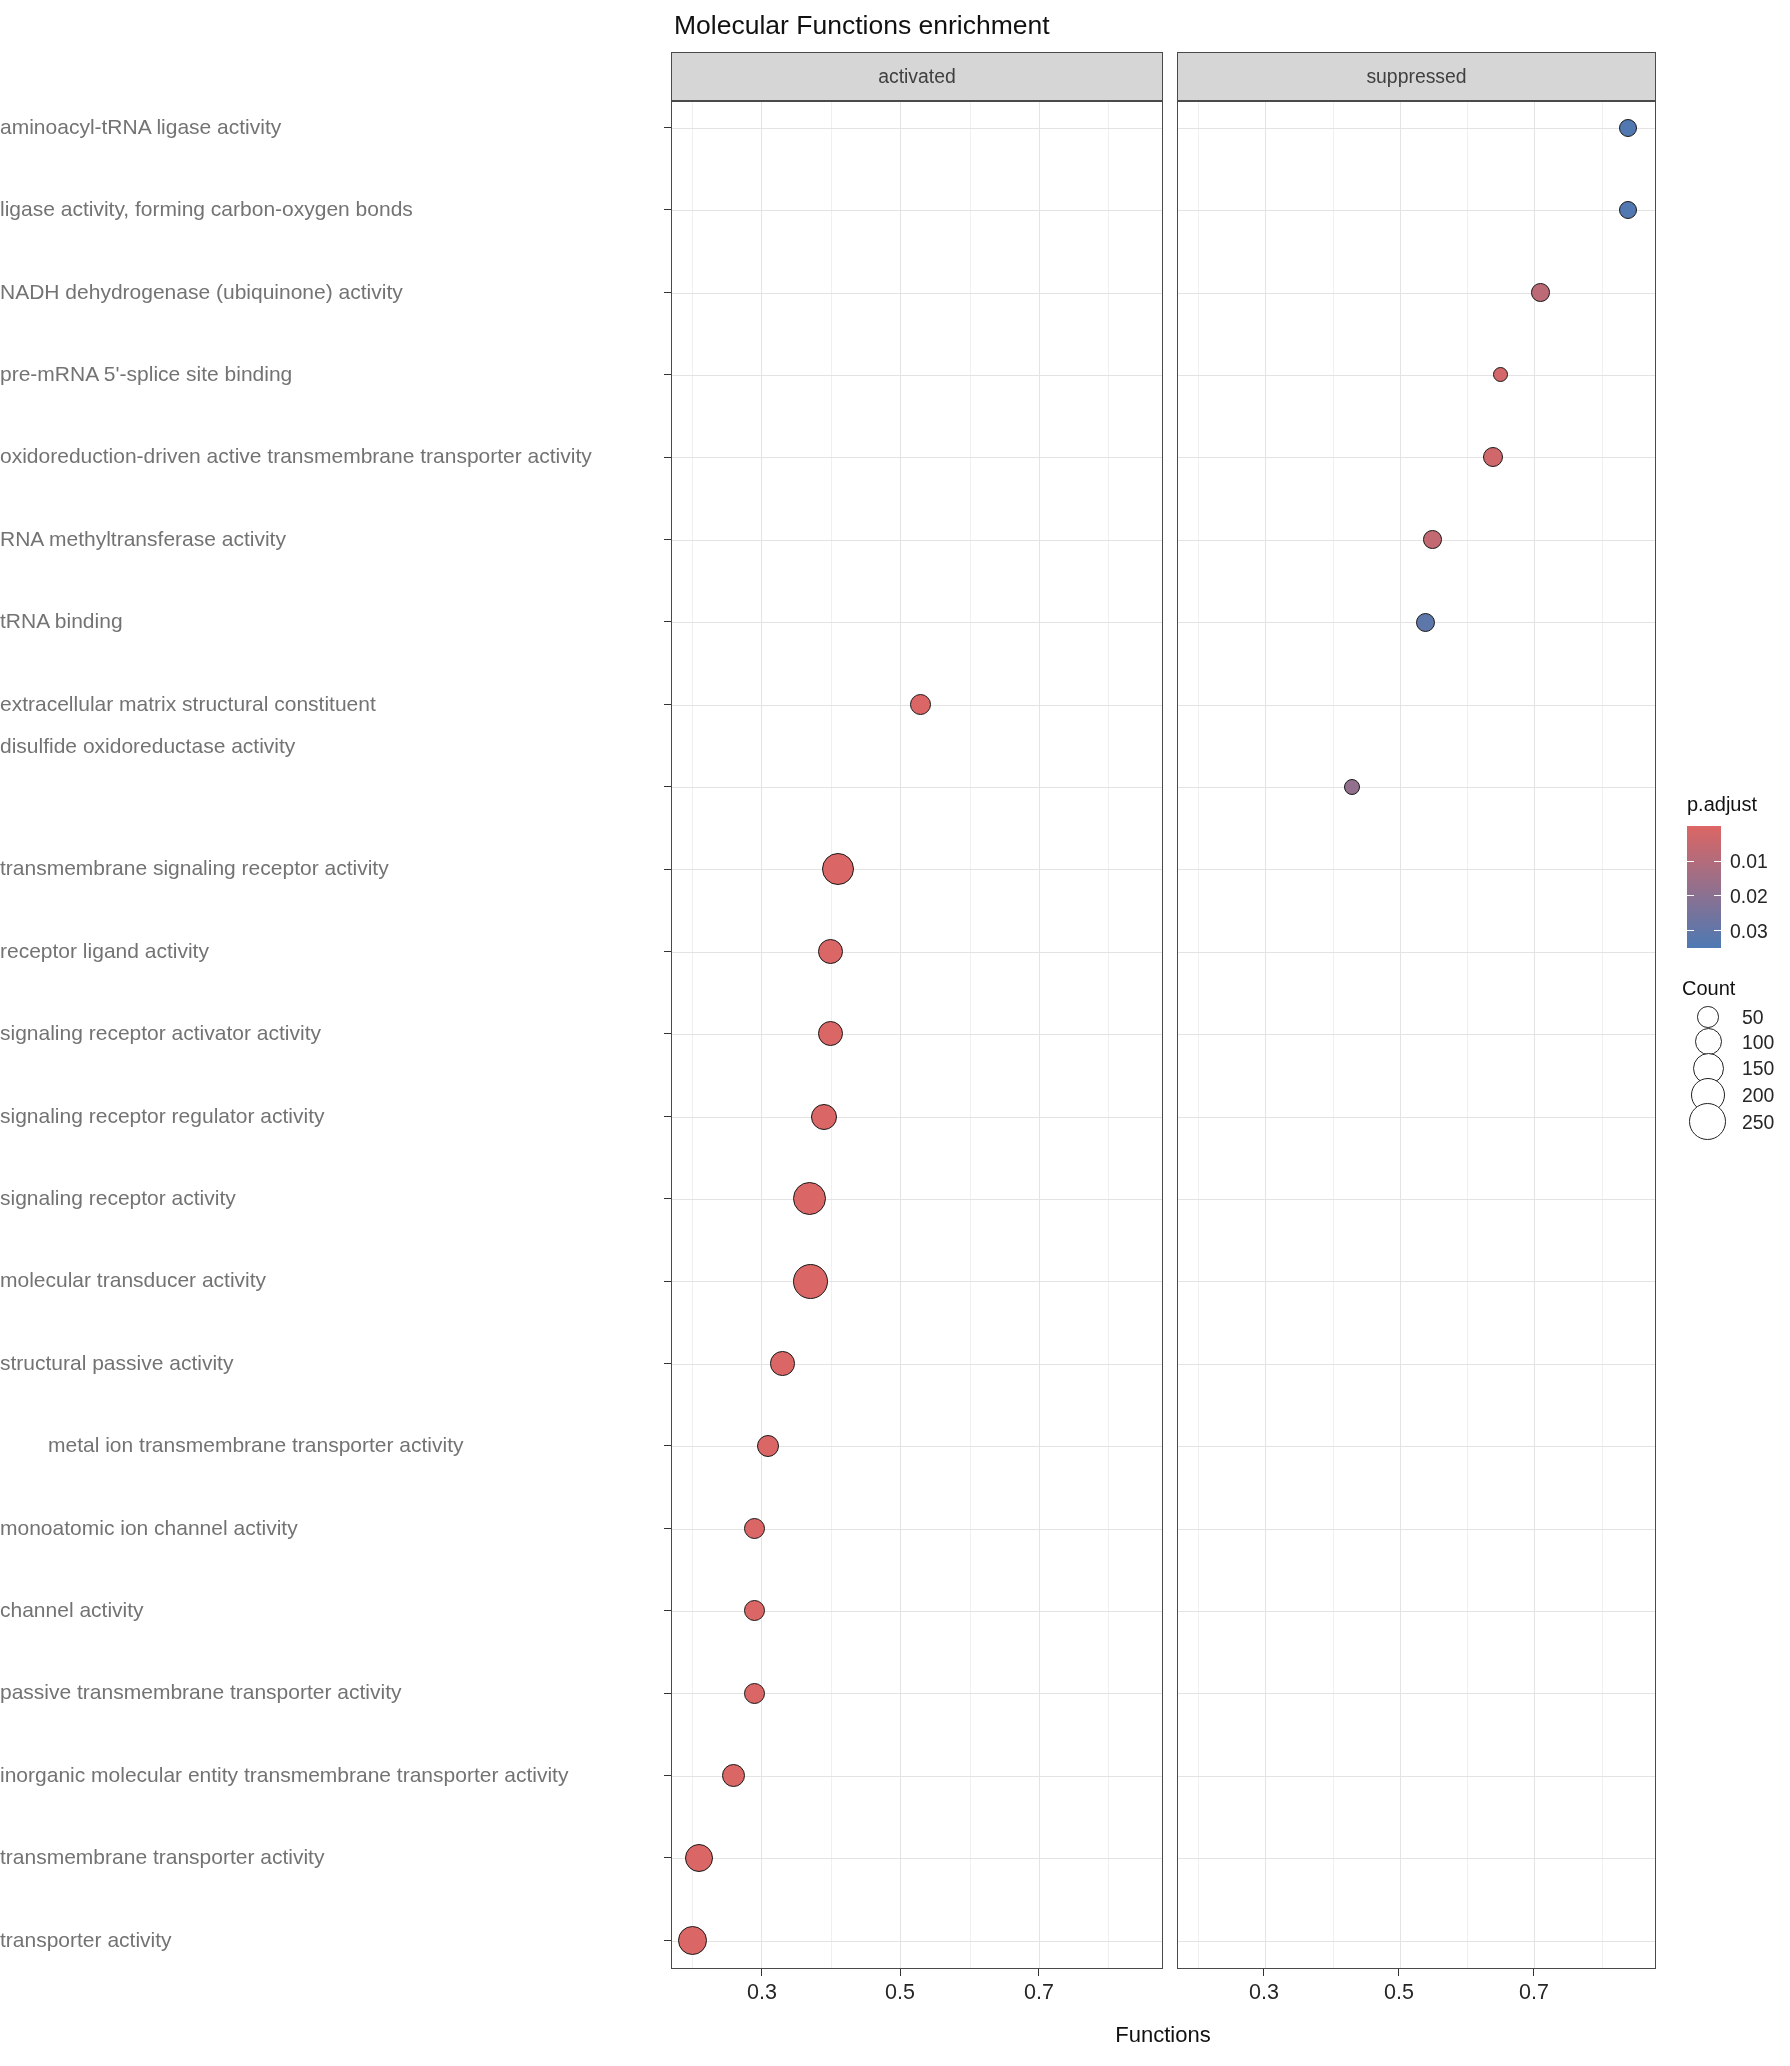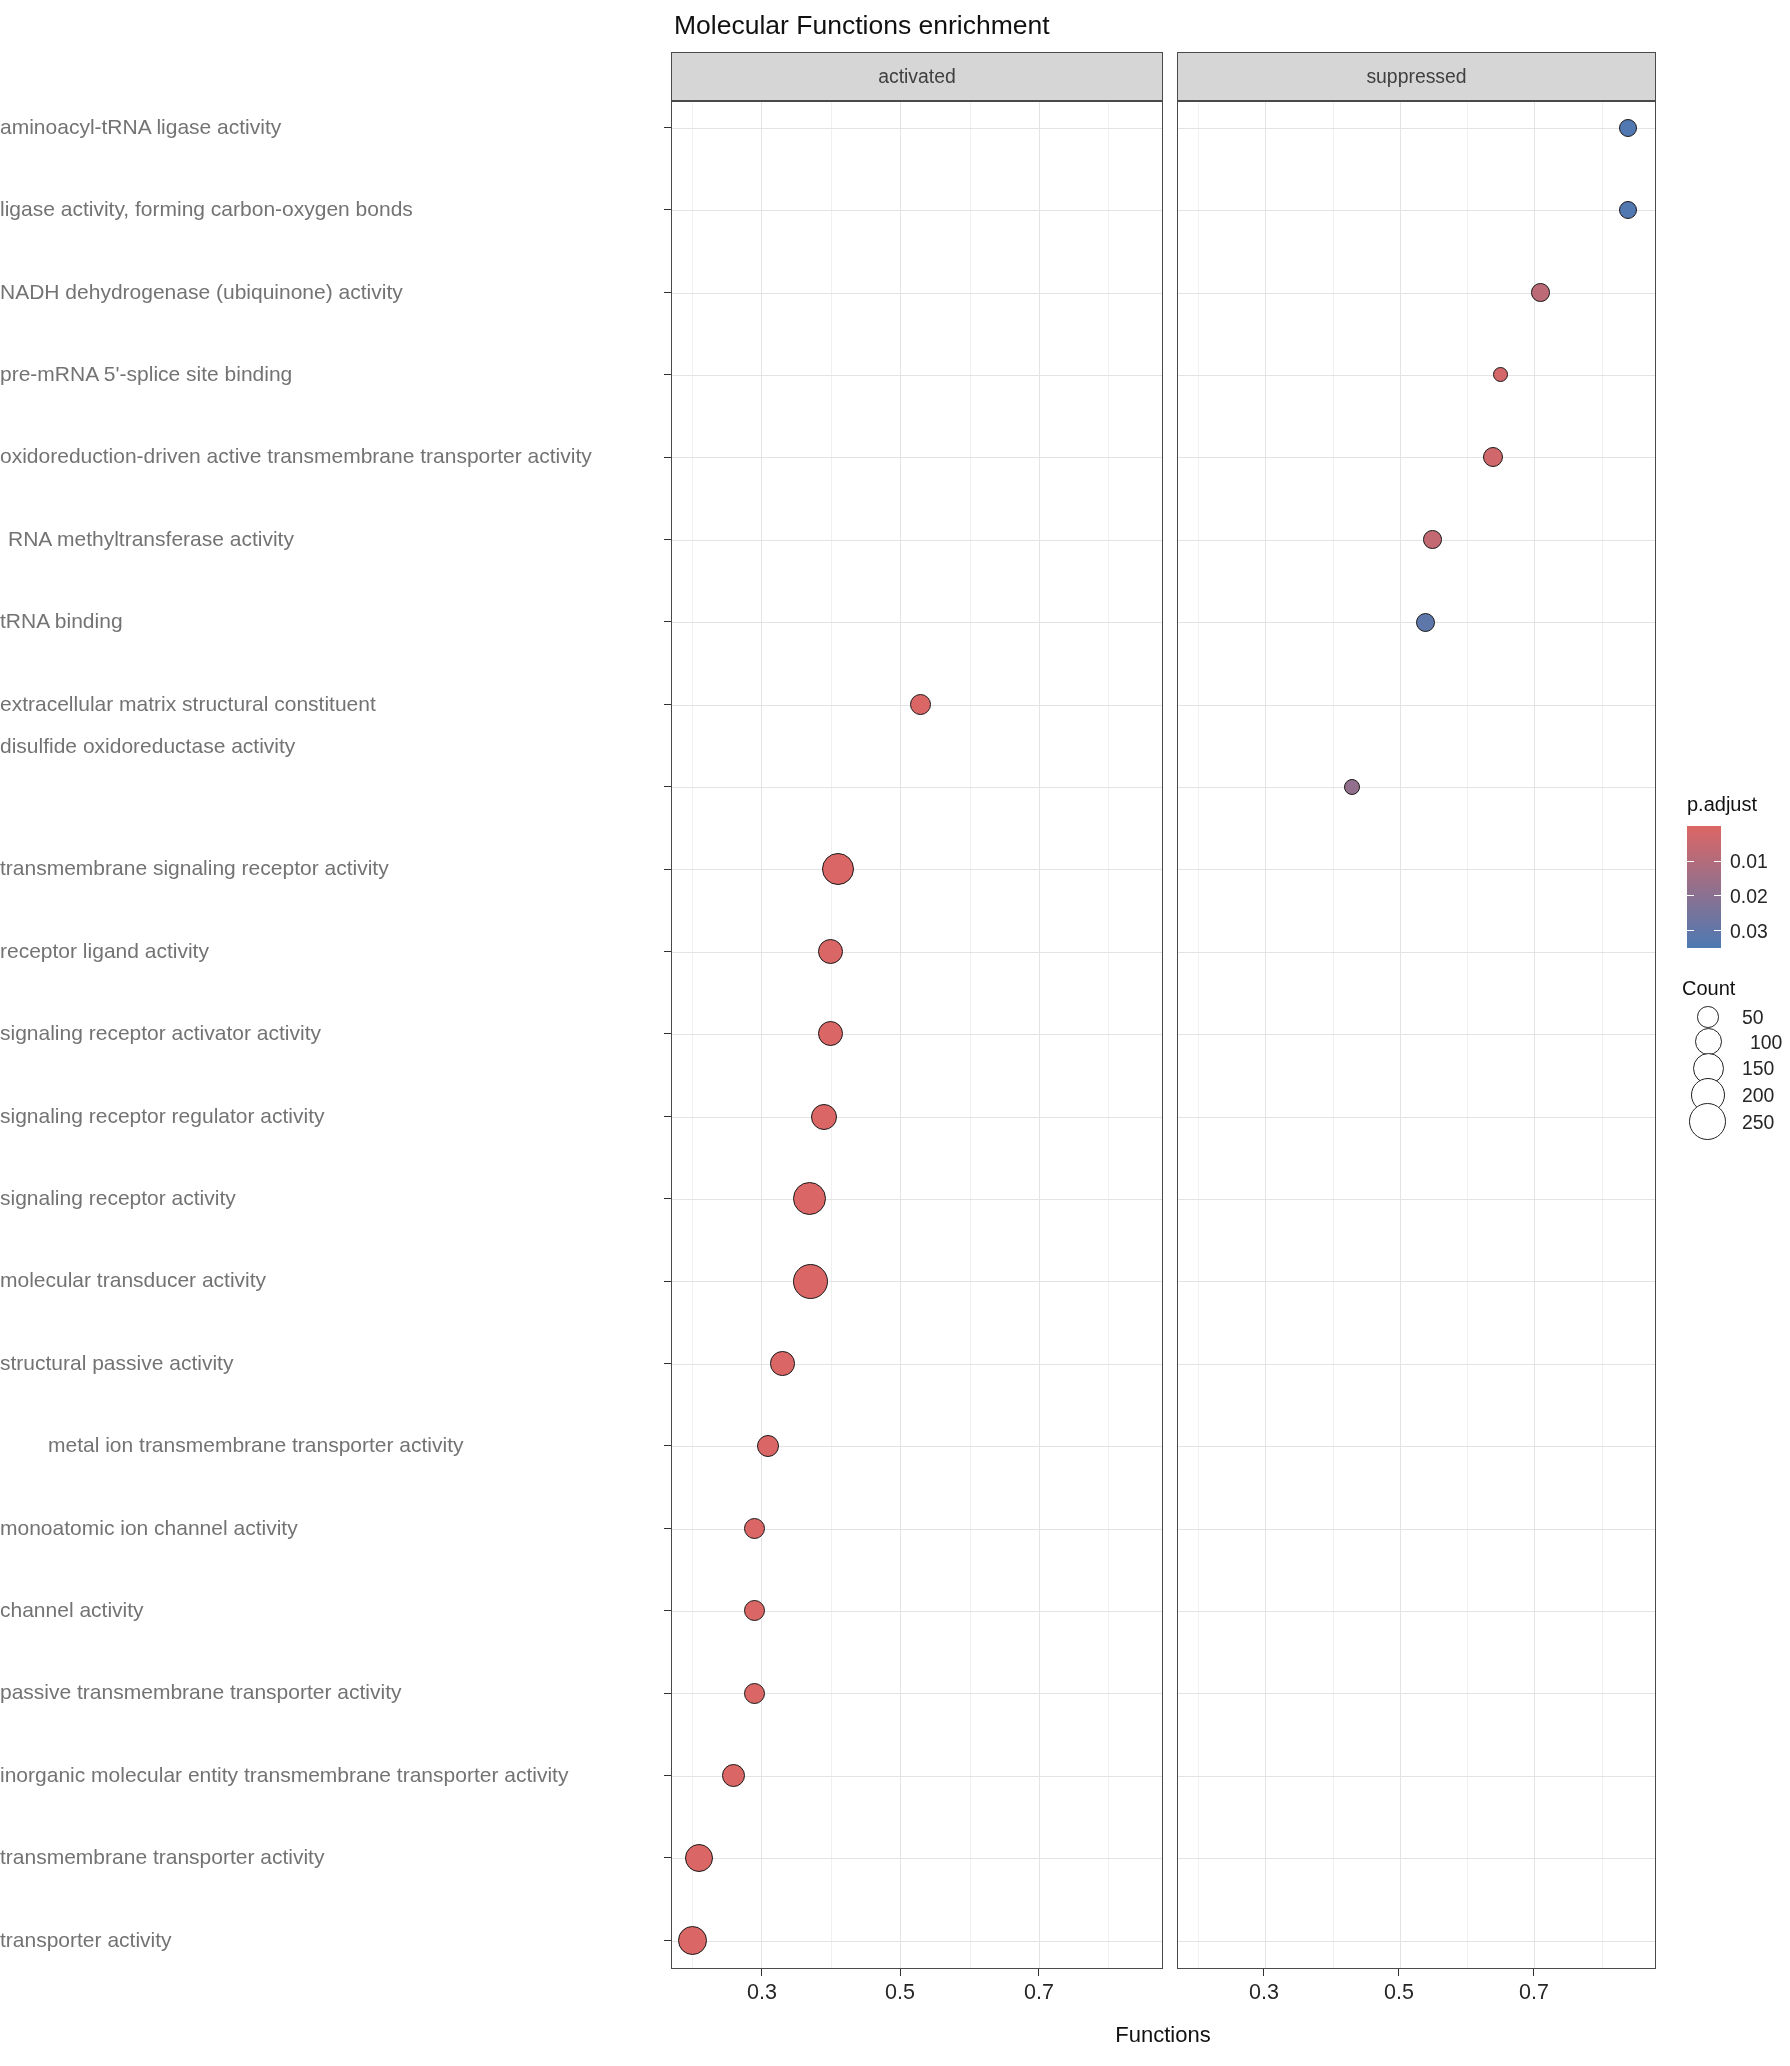--- a/index.html
+++ b/index.html
@@ -59,21 +59,21 @@
       <div class="ylab" style="left: 0px; width: 659px; top: 128px;">aminoacyl-tRNA ligase activity</div>
       <div class="ytick" style="left: 664px; top: 209px; width: 7.2px;"></div>
       <div class="ylab" style="left: 0px; width: 659px; top: 210px;">ligase activity, forming carbon-oxygen bonds</div>
       <div class="ytick" style="left: 664px; top: 292px; width: 7.2px;"></div>
       <div class="ylab" style="left: 0px; width: 659px; top: 293px;">NADH dehydrogenase (ubiquinone) activity</div>
       <div class="ytick" style="left: 664px; top: 374px; width: 7.2px;"></div>
       <div class="ylab" style="left: 0px; width: 659px; top: 375px;">pre-mRNA 5'-splice site binding</div>
       <div class="ytick" style="left: 664px; top: 457px; width: 7.2px;"></div>
       <div class="ylab" style="left: 0px; width: 659px; top: 457px;">oxidoreduction-driven active transmembrane transporter activity</div>
       <div class="ytick" style="left: 664px; top: 539px; width: 7.2px;"></div>
-      <div class="ylab" style="left: 0px; width: 659px; top: 540px; padding-left: 8px;">RNA methyltransferase activity</div>
+      <div class="ylab" style="left: 0px; width: 659px; top: 540px;">RNA methyltransferase activity</div>
       <div class="ytick" style="left: 664px; top: 621px; width: 7.2px;"></div>
       <div class="ylab" style="left: 0px; width: 659px; top: 622px;">tRNA binding</div>
       <div class="ytick" style="left: 664px; top: 704px; width: 7.2px;"></div>
       <div class="ylab" style="left: 0px; width: 659px; top: 705px;">extracellular matrix structural constituent</div>
       <div class="ytick" style="left: 664px; top: 786px; width: 7.2px;"></div>
       <div class="ylab" style="left: 0px; width: 659px; top: 747px;">disulfide oxidoreductase activity</div>
       <div class="ytick" style="left: 664px; top: 869px; width: 7.2px;"></div>
       <div class="ylab" style="left: 0px; width: 659px; top: 869px;">transmembrane signaling receptor activity</div>
       <div class="ytick" style="left: 664px; top: 951px; width: 7.2px;"></div>
       <div class="ylab" style="left: 0px; width: 659px; top: 952px;">receptor ligand activity</div>
@@ -221,21 +221,21 @@
         <div class="cbar-lab" style="left: 1730px; top: 896px;">0.02</div>
         <div class="cbar-tick" style="left: 1687px; top: 930px; width: 7.2px;"></div>
         <div class="cbar-tick" style="left: 1714px; top: 930px; width: 7.2px;"></div>
         <div class="cbar-lab" style="left: 1730px; top: 931px;">0.03</div>
       </div>
     <div class="legend-title" style="left:1682px;top:977px;">Count</div>
     <div id="size-legend">
         <div class="size-circle" style="left: 1697px; top: 1006px; width: 21.6px; height: 21.6px;"></div>
         <div class="size-lab" style="left: 1742px; top: 1017px;">50</div>
         <div class="size-circle" style="left: 1695px; top: 1028px; width: 27px; height: 27px;"></div>
-        <div class="size-lab" style="left: 1742px; top: 1042px; margin-left: 8px;">100</div>
+        <div class="size-lab" style="left: 1742px; top: 1042px;">100</div>
         <div class="size-circle" style="left: 1693px; top: 1053px; width: 31px; height: 31px;"></div>
         <div class="size-lab" style="left: 1742px; top: 1068px;">150</div>
         <div class="size-circle" style="left: 1691px; top: 1078px; width: 34px; height: 34px;"></div>
         <div class="size-lab" style="left: 1742px; top: 1095px;">200</div>
         <div class="size-circle" style="left: 1689px; top: 1103px; width: 37px; height: 37px;"></div>
         <div class="size-lab" style="left: 1742px; top: 1122px;">250</div>
       </div>
   </div>
 </div>
 

